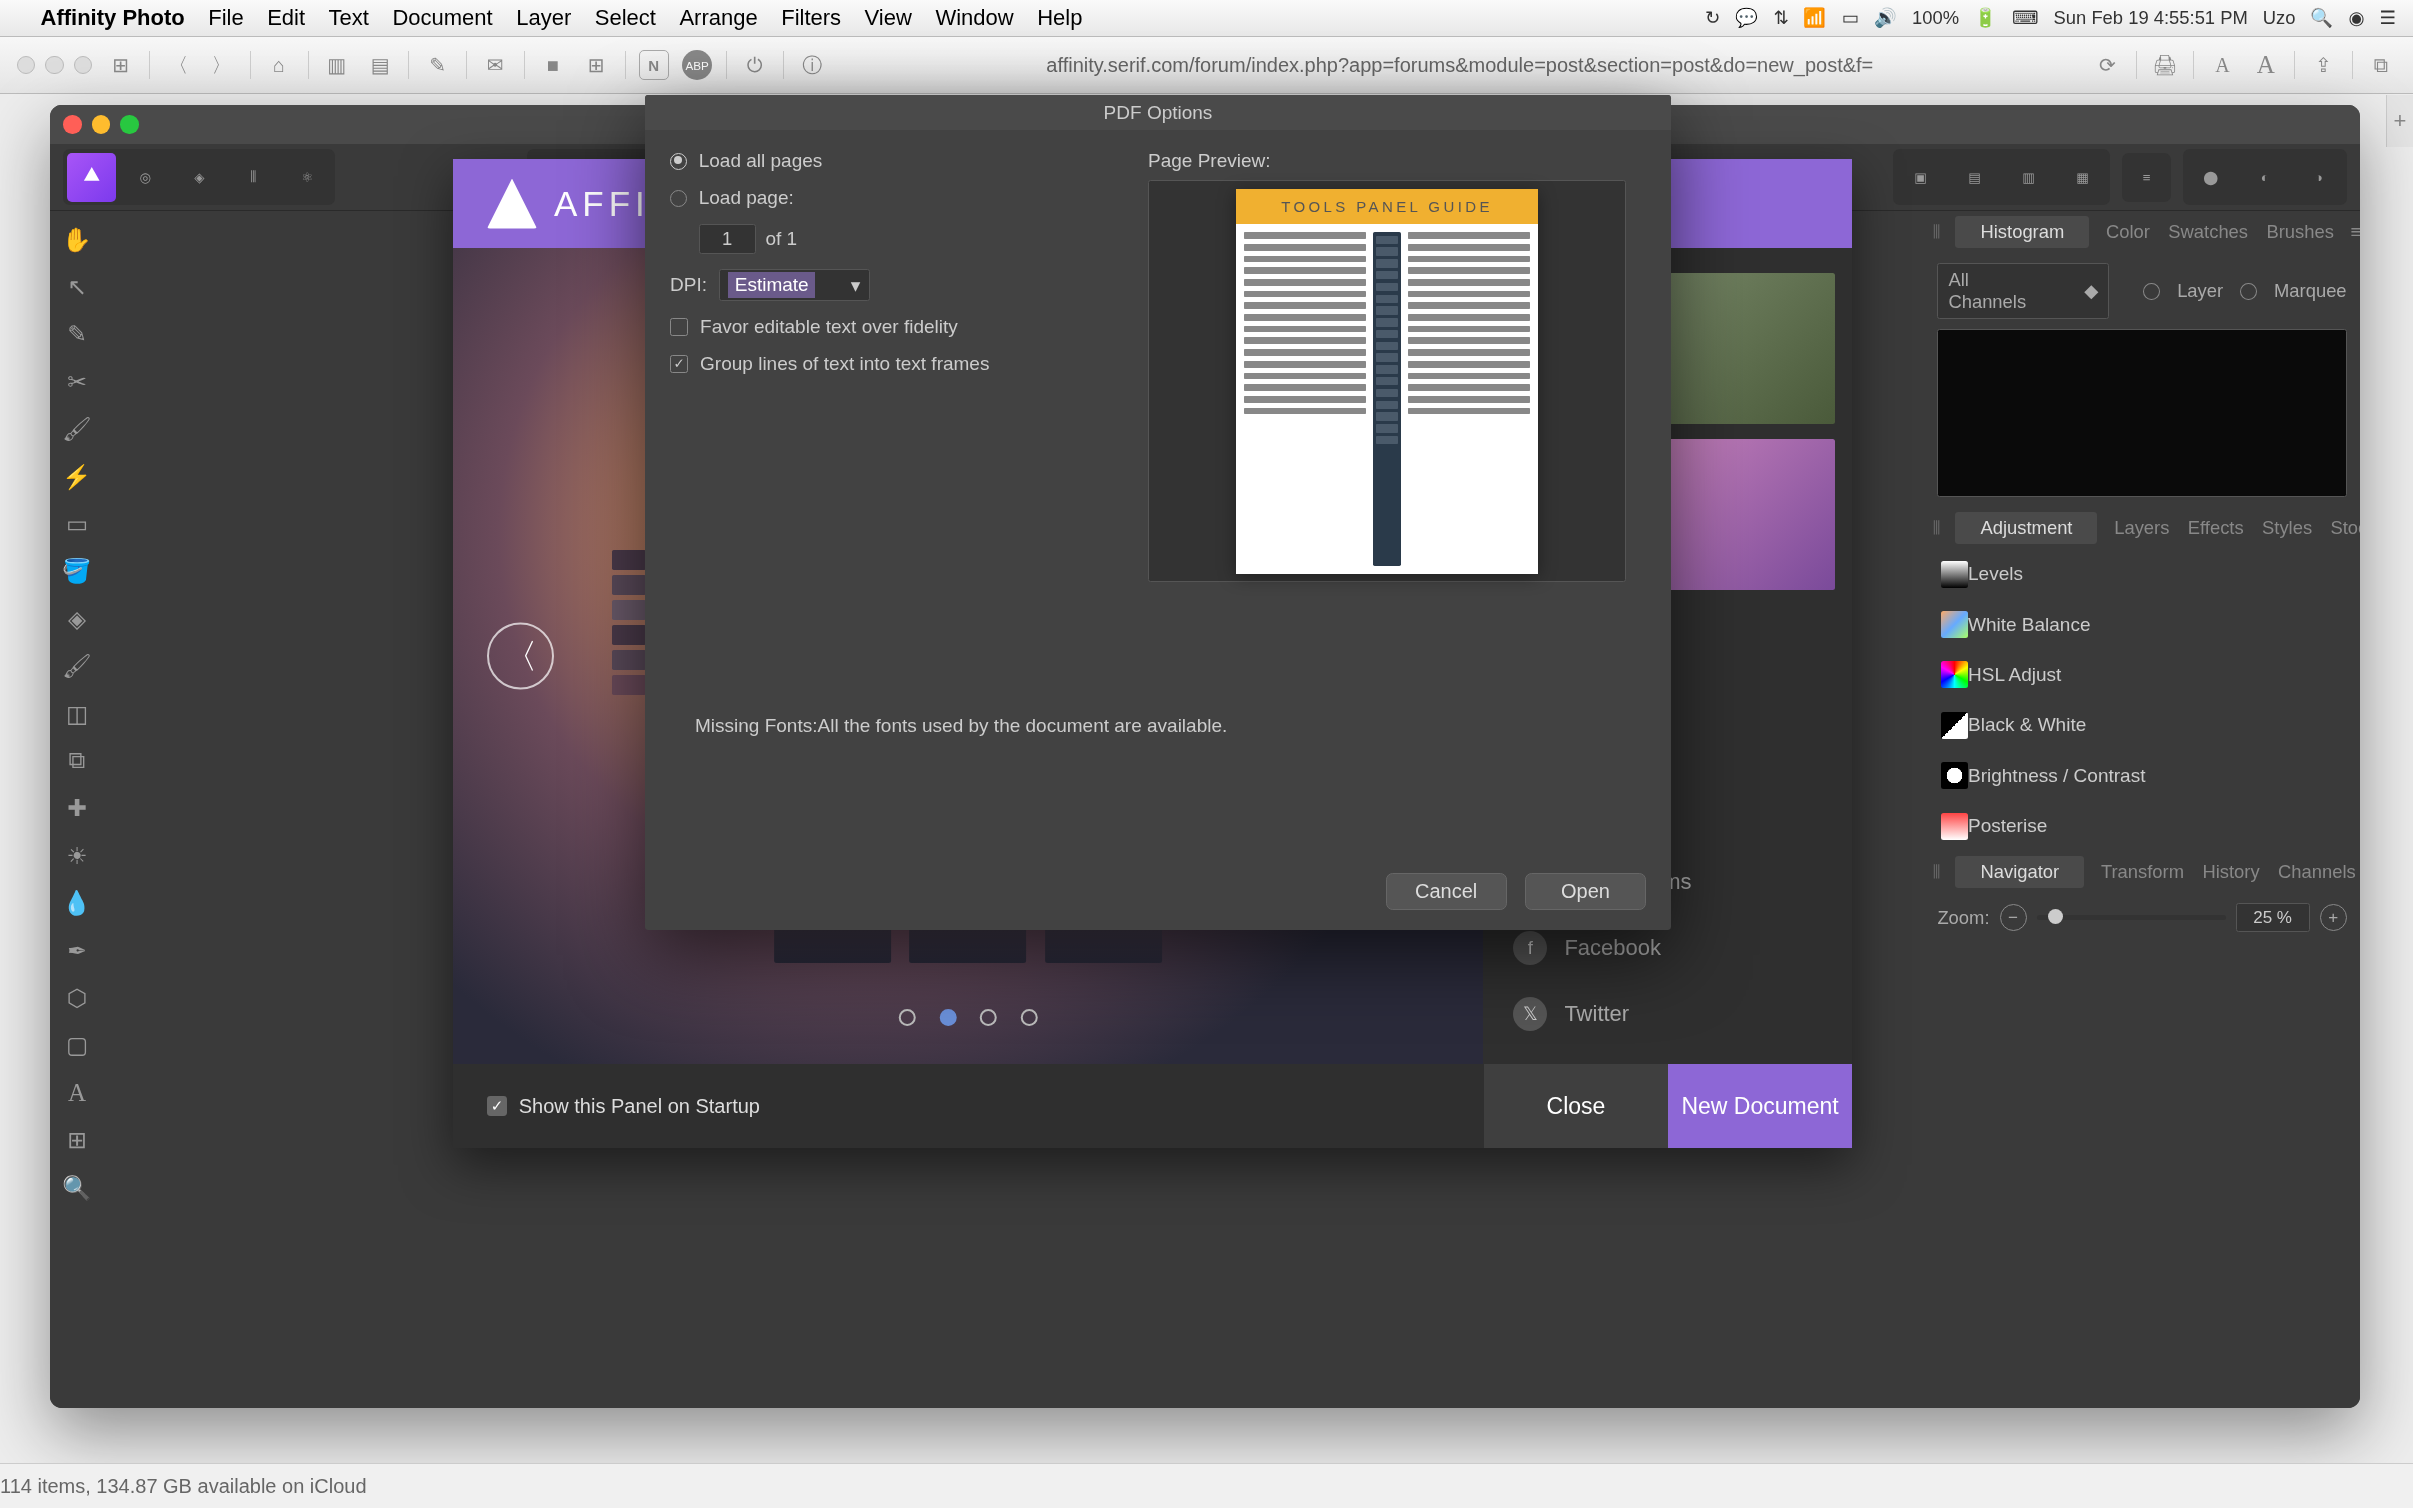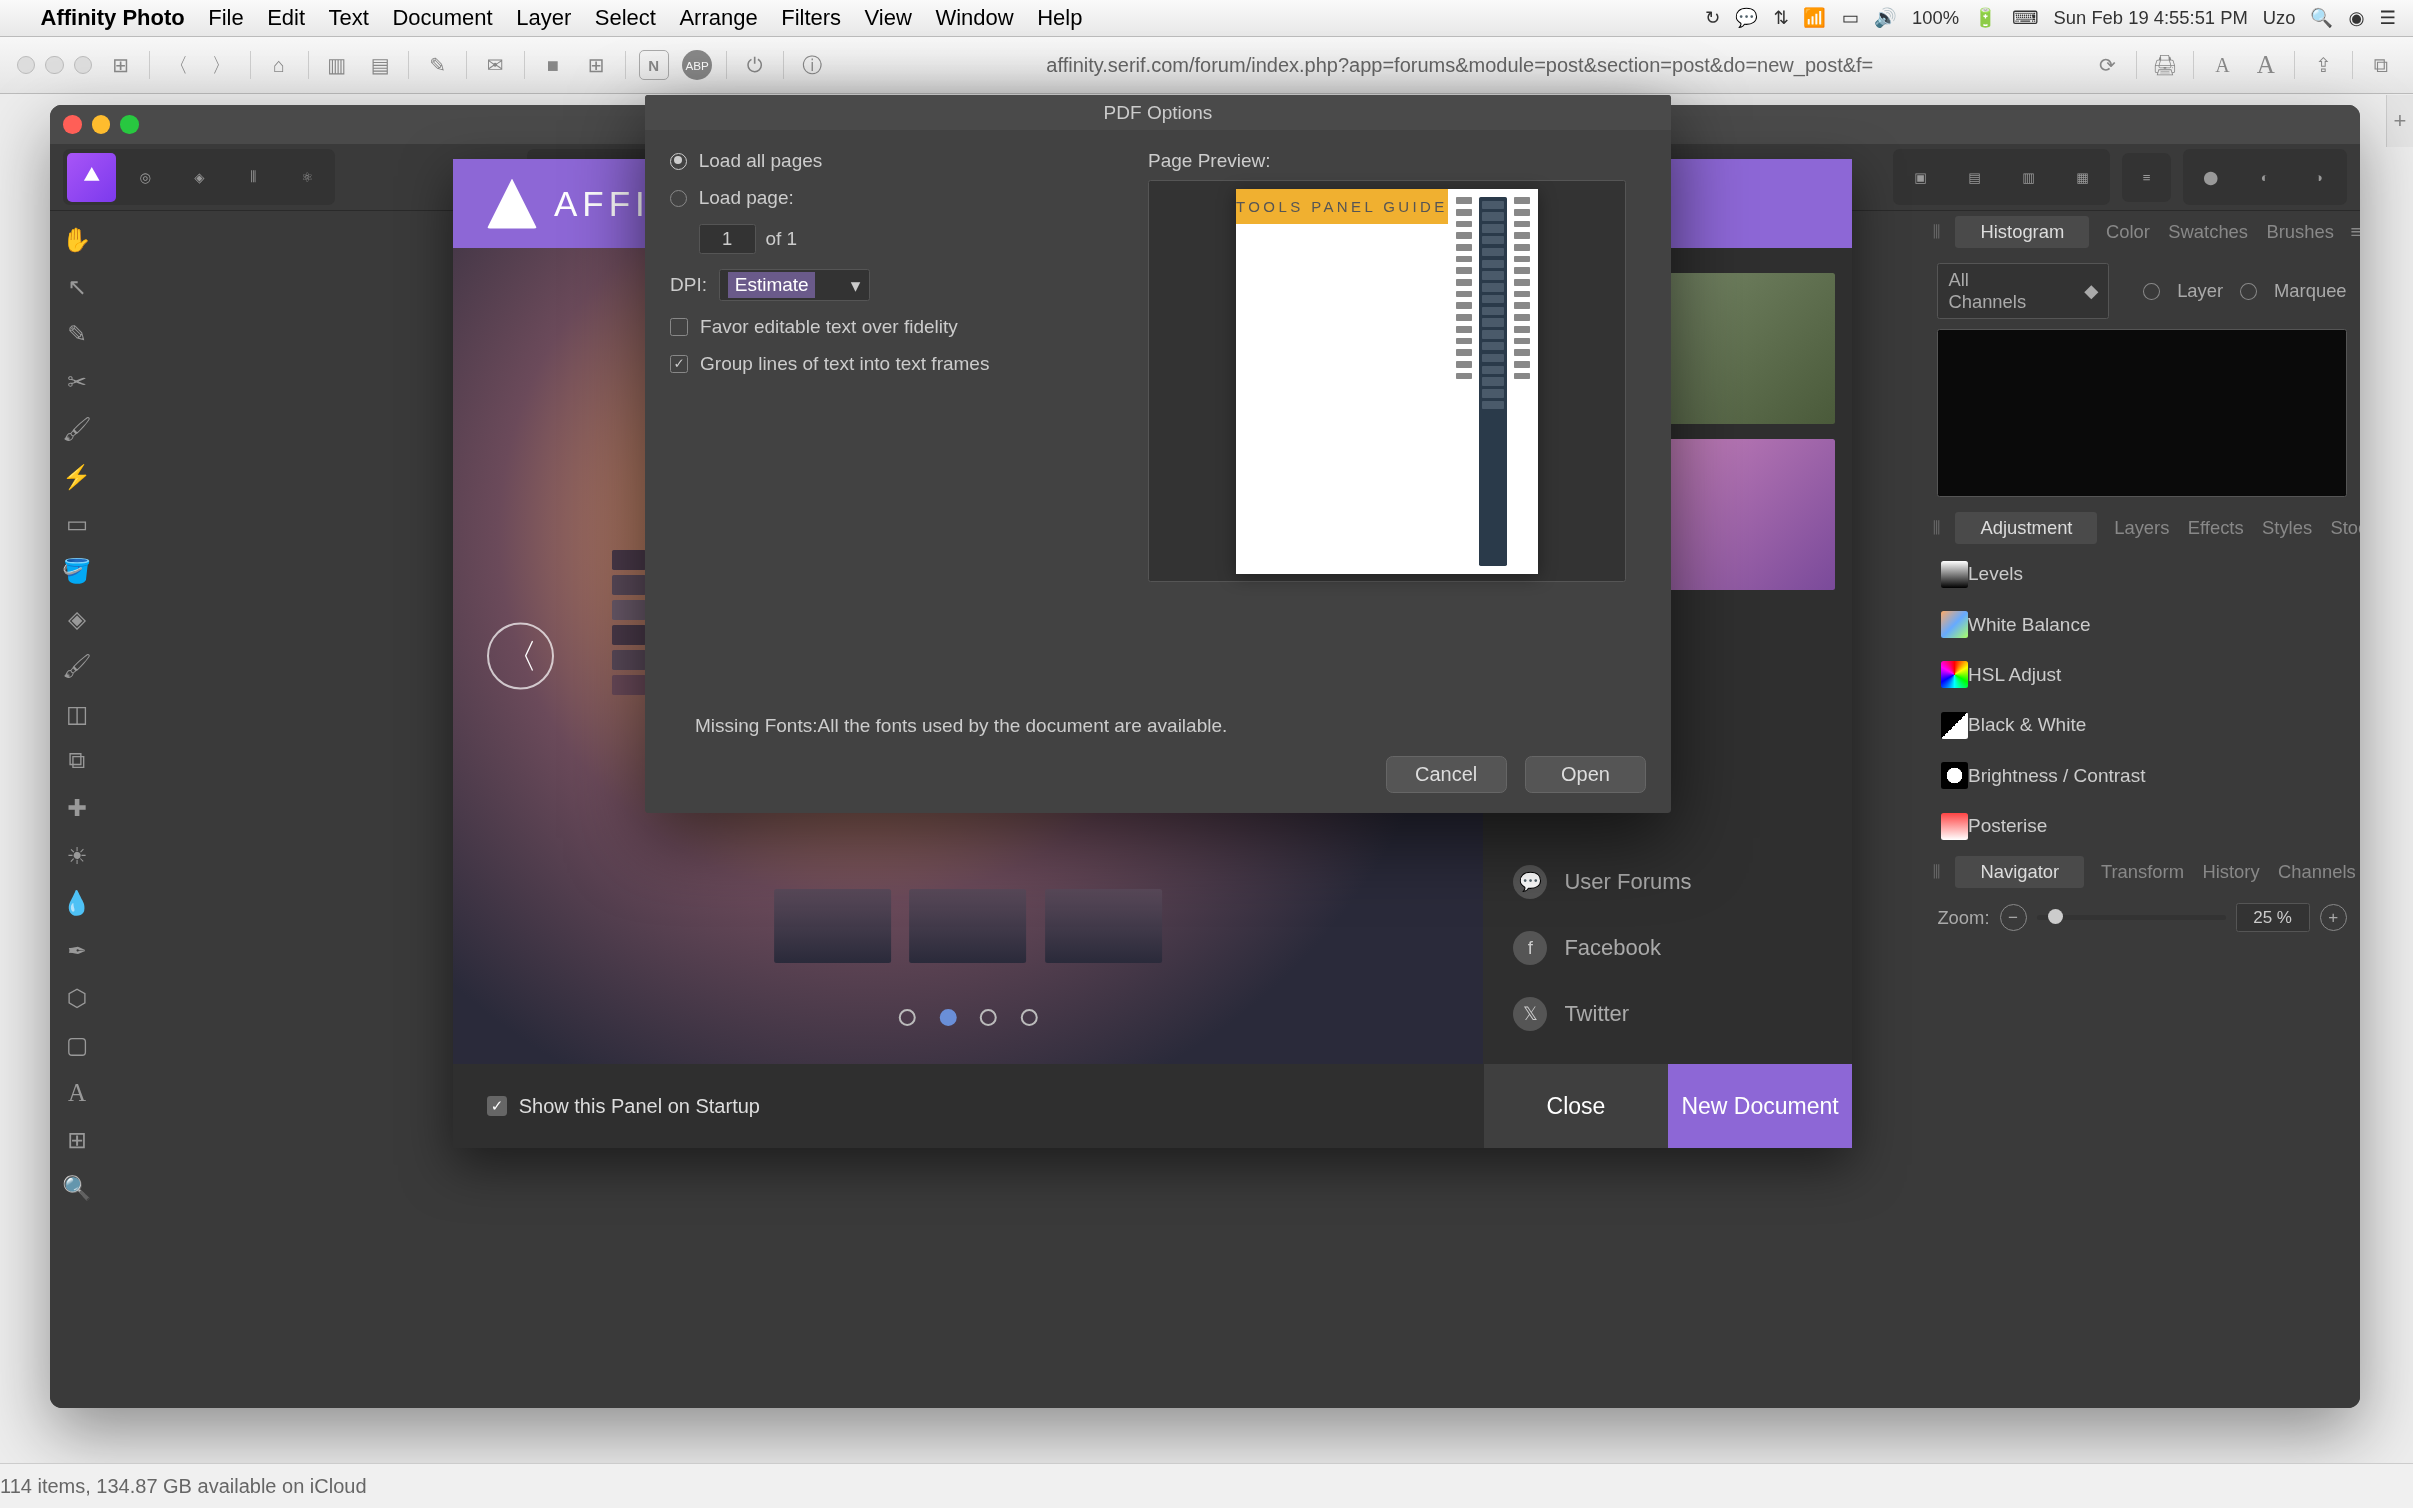--- a/index.html
+++ b/index.html
@@ -49,39 +49,39 @@
 .sample.a{background:linear-gradient(135deg,#8a9a7a,#4a5a3a)}
 .sample.b{background:linear-gradient(135deg,#e89ac8,#7a4a9a)}
 .social{display:flex;align-items:center;gap:17px;padding:8.4px 13.4px;color:#aaa;font-size:22px}
 .social .ic{width:34px;height:34px;border-radius:50%;background:#555;display:flex;align-items:center;justify-content:center;color:#ccc;font-size:18.4px}
 .welcome-footer{height:84px;display:flex;align-items:center;background:#2f2f2f}
 .welcome-footer .chk{flex:1;display:flex;align-items:center;gap:11.7px;padding:0 34px;color:#ddd;font-size:20px}
 .welcome-footer .chk .box{width:20px;height:20px;background:#666;border-radius:3.4px;display:flex;align-items:center;justify-content:center;color:#fff;font-size:15px}
 .welcome-footer .fbtn{width:184px;height:84px;display:flex;align-items:center;justify-content:center;font-size:23px;color:#fff}
 .welcome-footer .fbtn.close{background:#3f3f3f}
 .welcome-footer .fbtn.new{background:#8d67d6}
-.pdf-dialog{position:absolute;left:645px;top:95px;width:1026px;height:718px;background:#424242;border-radius:3.4px;box-shadow:0 25px 75px rgba(0,0,0,.6);color:#ccc;font-size:19px;z-index:10}
+.pdf-dialog{position:absolute;left:645px;top:95px;width:1026px;height:835px;background:#424242;border-radius:3.4px;box-shadow:0 25px 75px rgba(0,0,0,.6);color:#ccc;font-size:19px;z-index:10}
 .pdf-dialog .dtitle{height:35px;display:flex;align-items:center;justify-content:center;background:#4a4a4a;border-radius:3.4px 3.4px 0 0}
 .pdf-body{display:flex;padding:20px 25px;gap:25px}
 .pdf-left{width:453px;display:flex;flex-direction:column;gap:15px}
 .radio-row{display:flex;align-items:center;gap:11.7px}
 .radio{width:17px;height:17px;border-radius:50%;border:1.7px solid #888}
 .radio.on{border-color:#ccc}
 .radio.on::after{content:"";display:block;width:8.4px;height:8.4px;background:#ccc;border-radius:50%;margin:2.5px}
 .pagenum{display:flex;align-items:center;gap:10px;margin-left:28.5px}
 .pagenum input{width:57px;height:30px;background:#333;border:0.8px solid #555;color:#ccc;text-align:center;font-size:18.4px;border-radius:2.5px}
 .dpi-row{display:flex;align-items:center;gap:11.7px}
 .dpi-select{width:151px;height:32px;background:#333;border:0.8px solid #555;border-radius:2.5px;display:flex;align-items:center;padding:0 8.4px;justify-content:space-between}
 .dpi-select .val{background:#6a5a8a;padding:1.7px 6.7px;color:#fff}
 .chk-row{display:flex;align-items:center;gap:11.7px}
 .chkbox{width:18.4px;height:18.4px;border:0.8px solid #888;border-radius:2.5px;display:flex;align-items:center;justify-content:center;color:#ccc;font-size:13.4px}
 .pdf-right{flex:1}
 .preview-label{margin-bottom:8.4px}
 .preview{width:478px;height:402px;background:#333;border:0.8px solid #555;border-radius:2.5px;display:flex;align-items:center;justify-content:center}
-.preview-page{width:302px;height:385px;background:#fff;box-shadow:0 3.4px 17px rgba(0,0,0,.4);display:flex;flex-direction:row}
+.preview-page{width:302px;height:385px;background:#fff;box-shadow:0 3.4px 17px rgba(0,0,0,.4);display:flex;flex-direction:column}
 .preview-page .ph{height:35px;background:#f0b030;color:#555;display:flex;align-items:center;justify-content:center;font-size:15px;letter-spacing:3.4px}
 .preview-page .pbody{flex:1;display:flex;padding:8.4px;gap:6.7px}
 .preview-page .col{flex:1;display:flex;flex-direction:column;gap:5px}
 .preview-page .col div{height:6.7px;background:#888;border-radius:0.8px}
 .preview-page .mid{width:28.5px;background:#2a3a4a;border-radius:1.7px;display:flex;flex-direction:column;gap:3.4px;padding:3.4px}
 .preview-page .mid div{height:8.4px;background:#4a5a6a;border-radius:0.8px}
 .missing{padding:0 25px;color:#ccc;font-size:19px;position:absolute;top:620px;left:25px}
 .dlg-buttons{position:absolute;bottom:20px;right:25px;display:flex;gap:18.4px}
 .dlg-buttons button{width:121px;height:37px;background:#555;border:0.8px solid #666;border-radius:6.7px;color:#ddd;font-size:20px}
 .panel-tabs{display:flex;background:#3a3a3a;padding:5px 8.4px;gap:15px;font-size:18.4px;color:#888;align-items:center}

